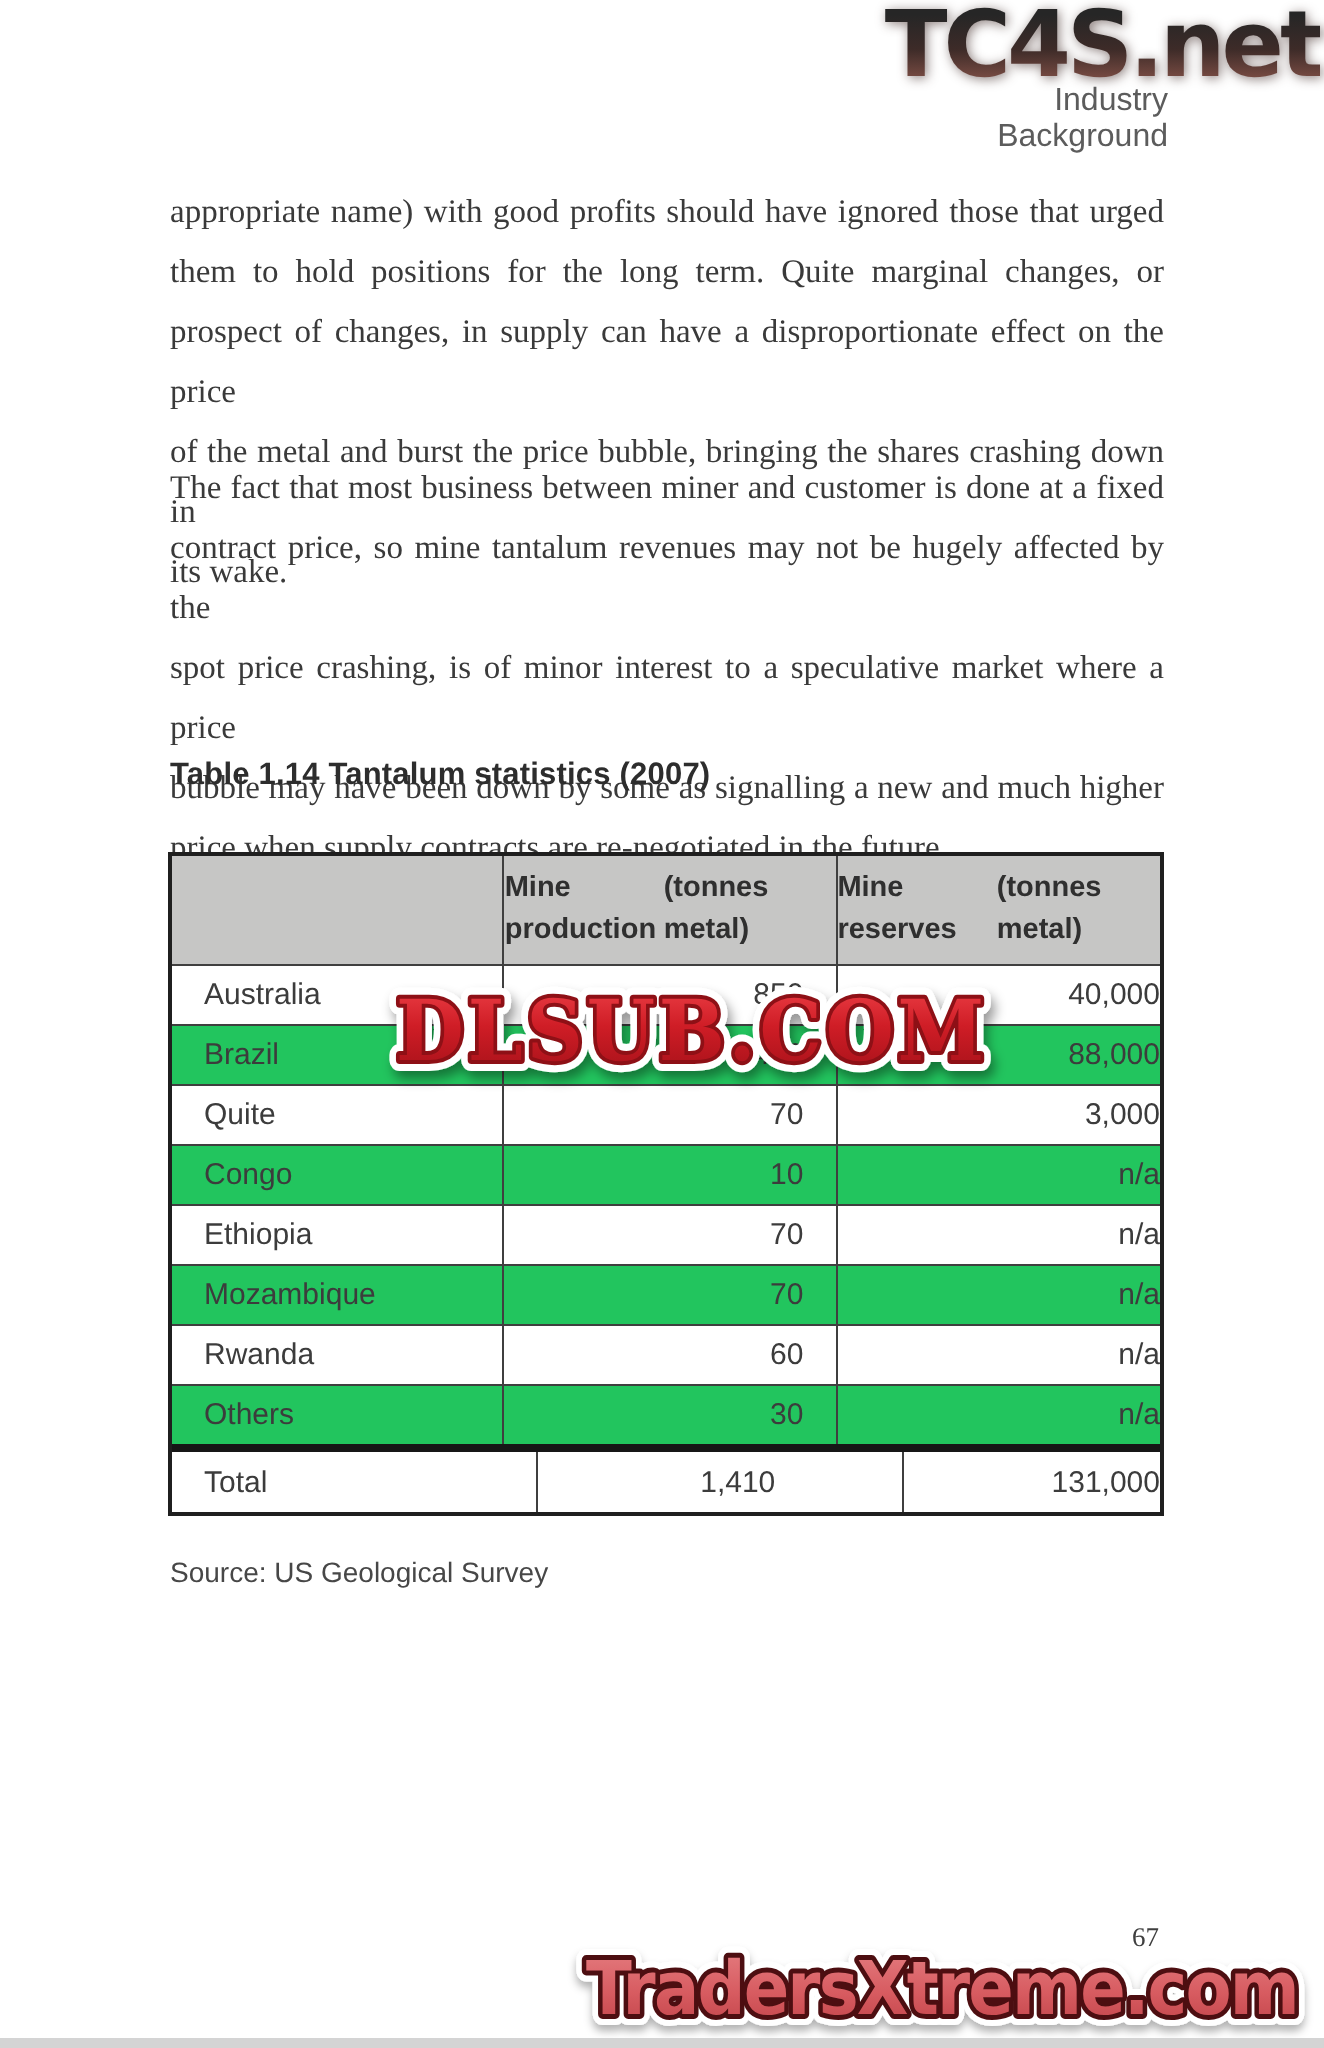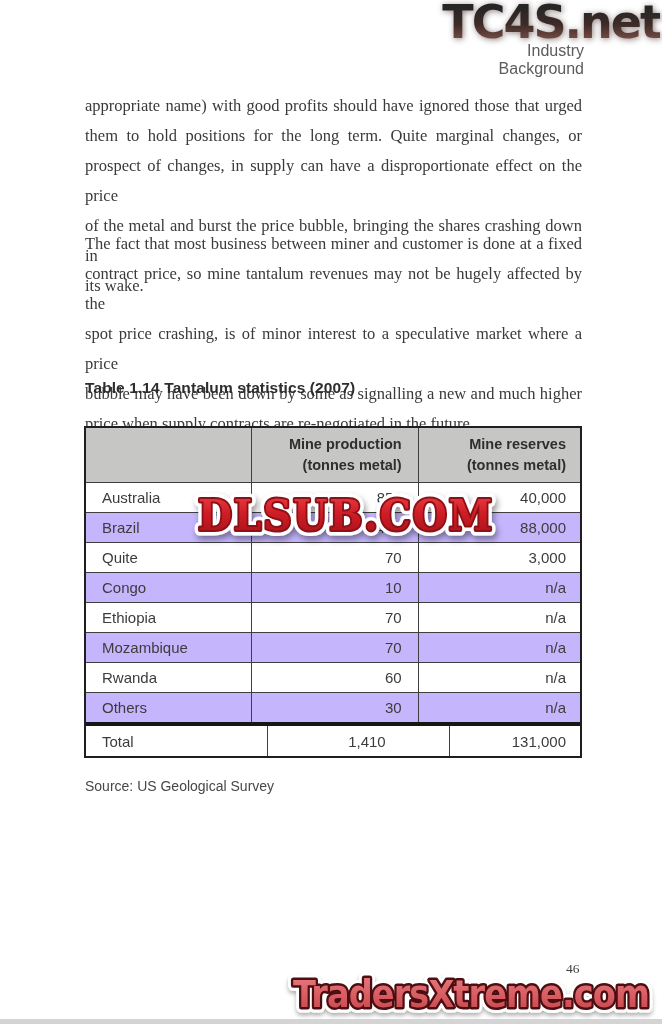--- a/index.html
+++ b/index.html
@@ -26,27 +26,27 @@
   .lastline{text-align-last:left;}
 
   
   .tbl-title{position:absolute;top:379px;left:85px;font-size:15.5px;font-weight:bold;
         color:#2d2d2d;letter-spacing:0.1px;}
   .tbl{position:absolute;top:426px;left:84px;width:498px;border:2px solid #1f1f1f;
         box-sizing:border-box;background:#ffffff;}
   .trow{display:flex;height:30px;align-items:center;border-top:1px solid #3f3f3f;
         box-sizing:border-box;font-size:15px;color:#3c3c3c;}
   .thead{height:54px;border-top:none;background:#c6c6c5;align-items:center;}
-  .alt{background:#c4b5fd;}
+  .alt{background:#22c55e;}
   .cell{box-sizing:border-box;height:100%;display:flex;align-items:center;}
   .c1{width:166px;padding-left:16px;text-align:right;}
   .c2{width:167px;border-left:1px solid #3f3f3f;justify-content:flex-end;padding-right:16px;}
-  .c3{width:163px;border-left:1px solid #3f3f3f;justify-content:flex-end;padding-right:14px;}
+  .c3{width:163px;border-left:1px solid #3f3f3f;justify-content:flex-end;}
   .hc{font-weight:bold;font-size:14.5px;color:#2f2f2f;}
-  .hstack{display:flex;flex-direction:column;align-items:flex-end;line-height:21px;}
+  .hstack{display:flex;flex-direction:row;align-items:flex-end;line-height:21px;}
   .thicksep{height:4px;background:#161616;}
   .total{background:#ffffff;border-top:none;gap:47px;}
   .src{position:absolute;top:778px;left:85px;font-size:14px;color:#474747;}
 
   
   .wm{position:absolute;top:484px;left:184px;}
   .wm text{font-family:"DejaVu Serif",serif;font-weight:bold;font-size:42px;letter-spacing:2px;}
   .footer-logo{position:absolute;top:968px;left:281px;}
   .footer-logo text{font-family:"DejaVu Sans",sans-serif;font-weight:bold;font-size:37px;
         letter-spacing:-1px;}
@@ -161,21 +161,21 @@
       </linearGradient>
       <filter id="wmds" x="-20%" y="-20%" width="140%" height="140%">
         <feDropShadow dx="2" dy="4" stdDeviation="3" flood-color="#000000" flood-opacity="0.4"></feDropShadow>
       </filter>
     </defs>
     <text x="162" y="46" text-anchor="middle" textLength="296" lengthAdjust="spacingAndGlyphs" fill="#ffffff" stroke="#ffffff" stroke-width="11" stroke-linejoin="round" filter="url(#wmds)">DLSUB.COM</text>
     <text x="162" y="46" text-anchor="middle" textLength="296" lengthAdjust="spacingAndGlyphs" fill="#8e1016" stroke="#8e1016" stroke-width="4" stroke-linejoin="round">DLSUB.COM</text>
     <text x="162" y="46" text-anchor="middle" textLength="296" lengthAdjust="spacingAndGlyphs" fill="url(#wmg)">DLSUB.COM</text>
   </svg>
 
-  <div class="pagenum">46</div>
+  <div class="pagenum">67</div>
 
   <svg class="footer-logo" width="380" height="54" viewBox="0 0 380 54">
     <defs>
       <linearGradient id="txg" x1="0" y1="0" x2="0" y2="1">
         <stop offset="0" stop-color="#e57d81"></stop>
         <stop offset="0.55" stop-color="#d75b60"></stop>
         <stop offset="1" stop-color="#c04248"></stop>
       </linearGradient>
       <filter id="txds" x="-20%" y="-20%" width="140%" height="140%">
         <feDropShadow dx="0" dy="3" stdDeviation="2" flood-color="#000000" flood-opacity="0.3"></feDropShadow>

